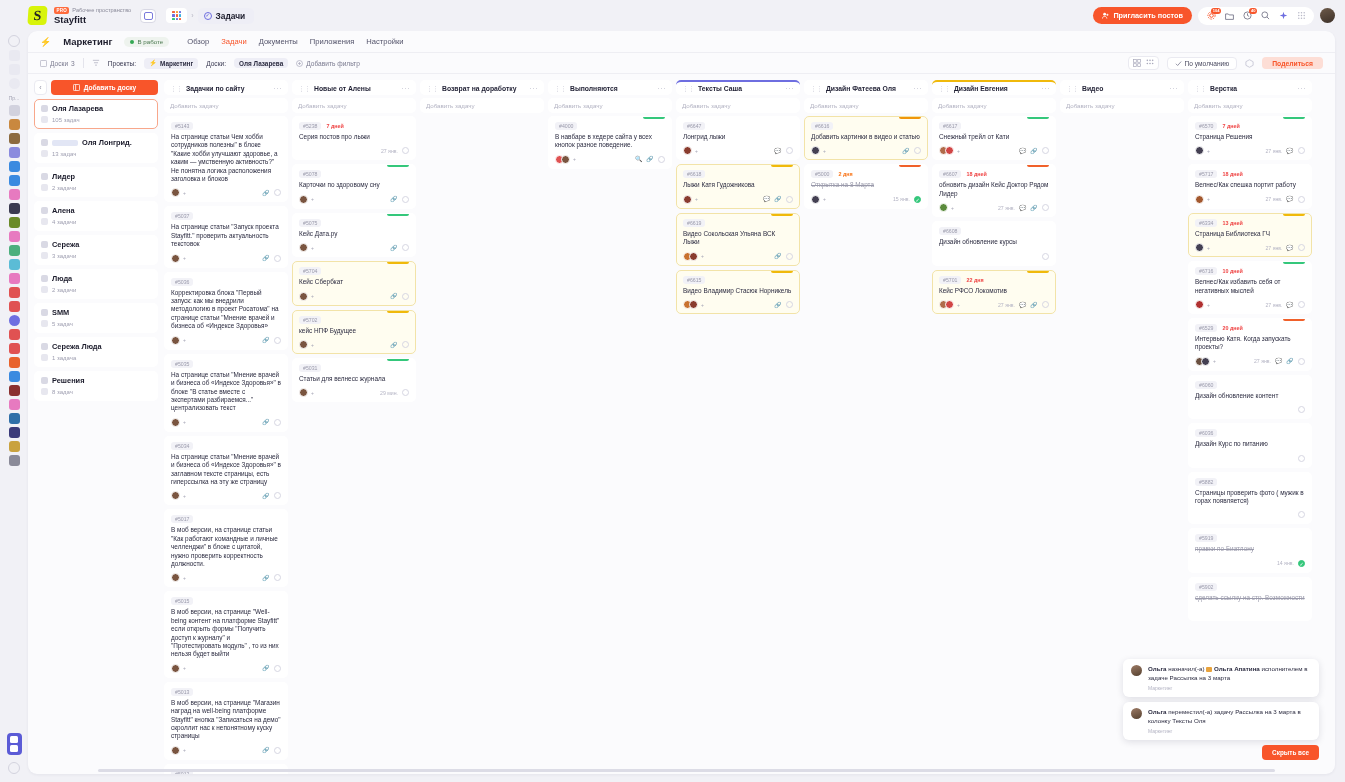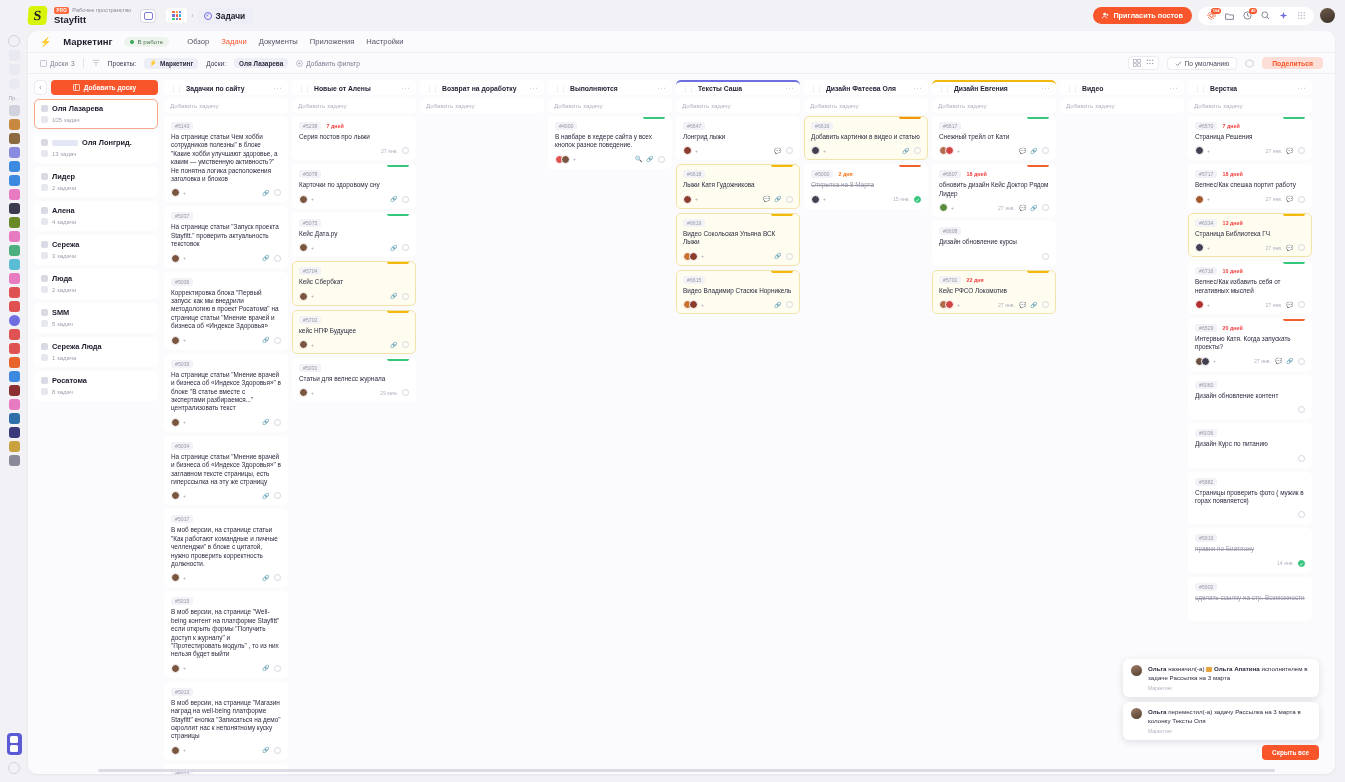--- a/index.html
+++ b/index.html
@@ -552,21 +552,21 @@
                   <span class="bl-name">Сережа Люда</span>
                 </div>
                 <div class="bl-row2">
                   <span class="bl-sq"></span>
                   <span class="bl-count">1 задача</span>
                 </div>
               </div>
               <div class="bl-item">
                 <div class="bl-row1">
                   <span class="bl-ava"></span>
-                  <span class="bl-name">Росатома</span>
+                  <span class="bl-name">Решения</span>
                 </div>
                 <div class="bl-row2">
                   <span class="bl-sq"></span>
                   <span class="bl-count">8 задач</span>
                 </div>
               </div>
             </div>
         </div>
 
         <div class="columns" id="columns">

